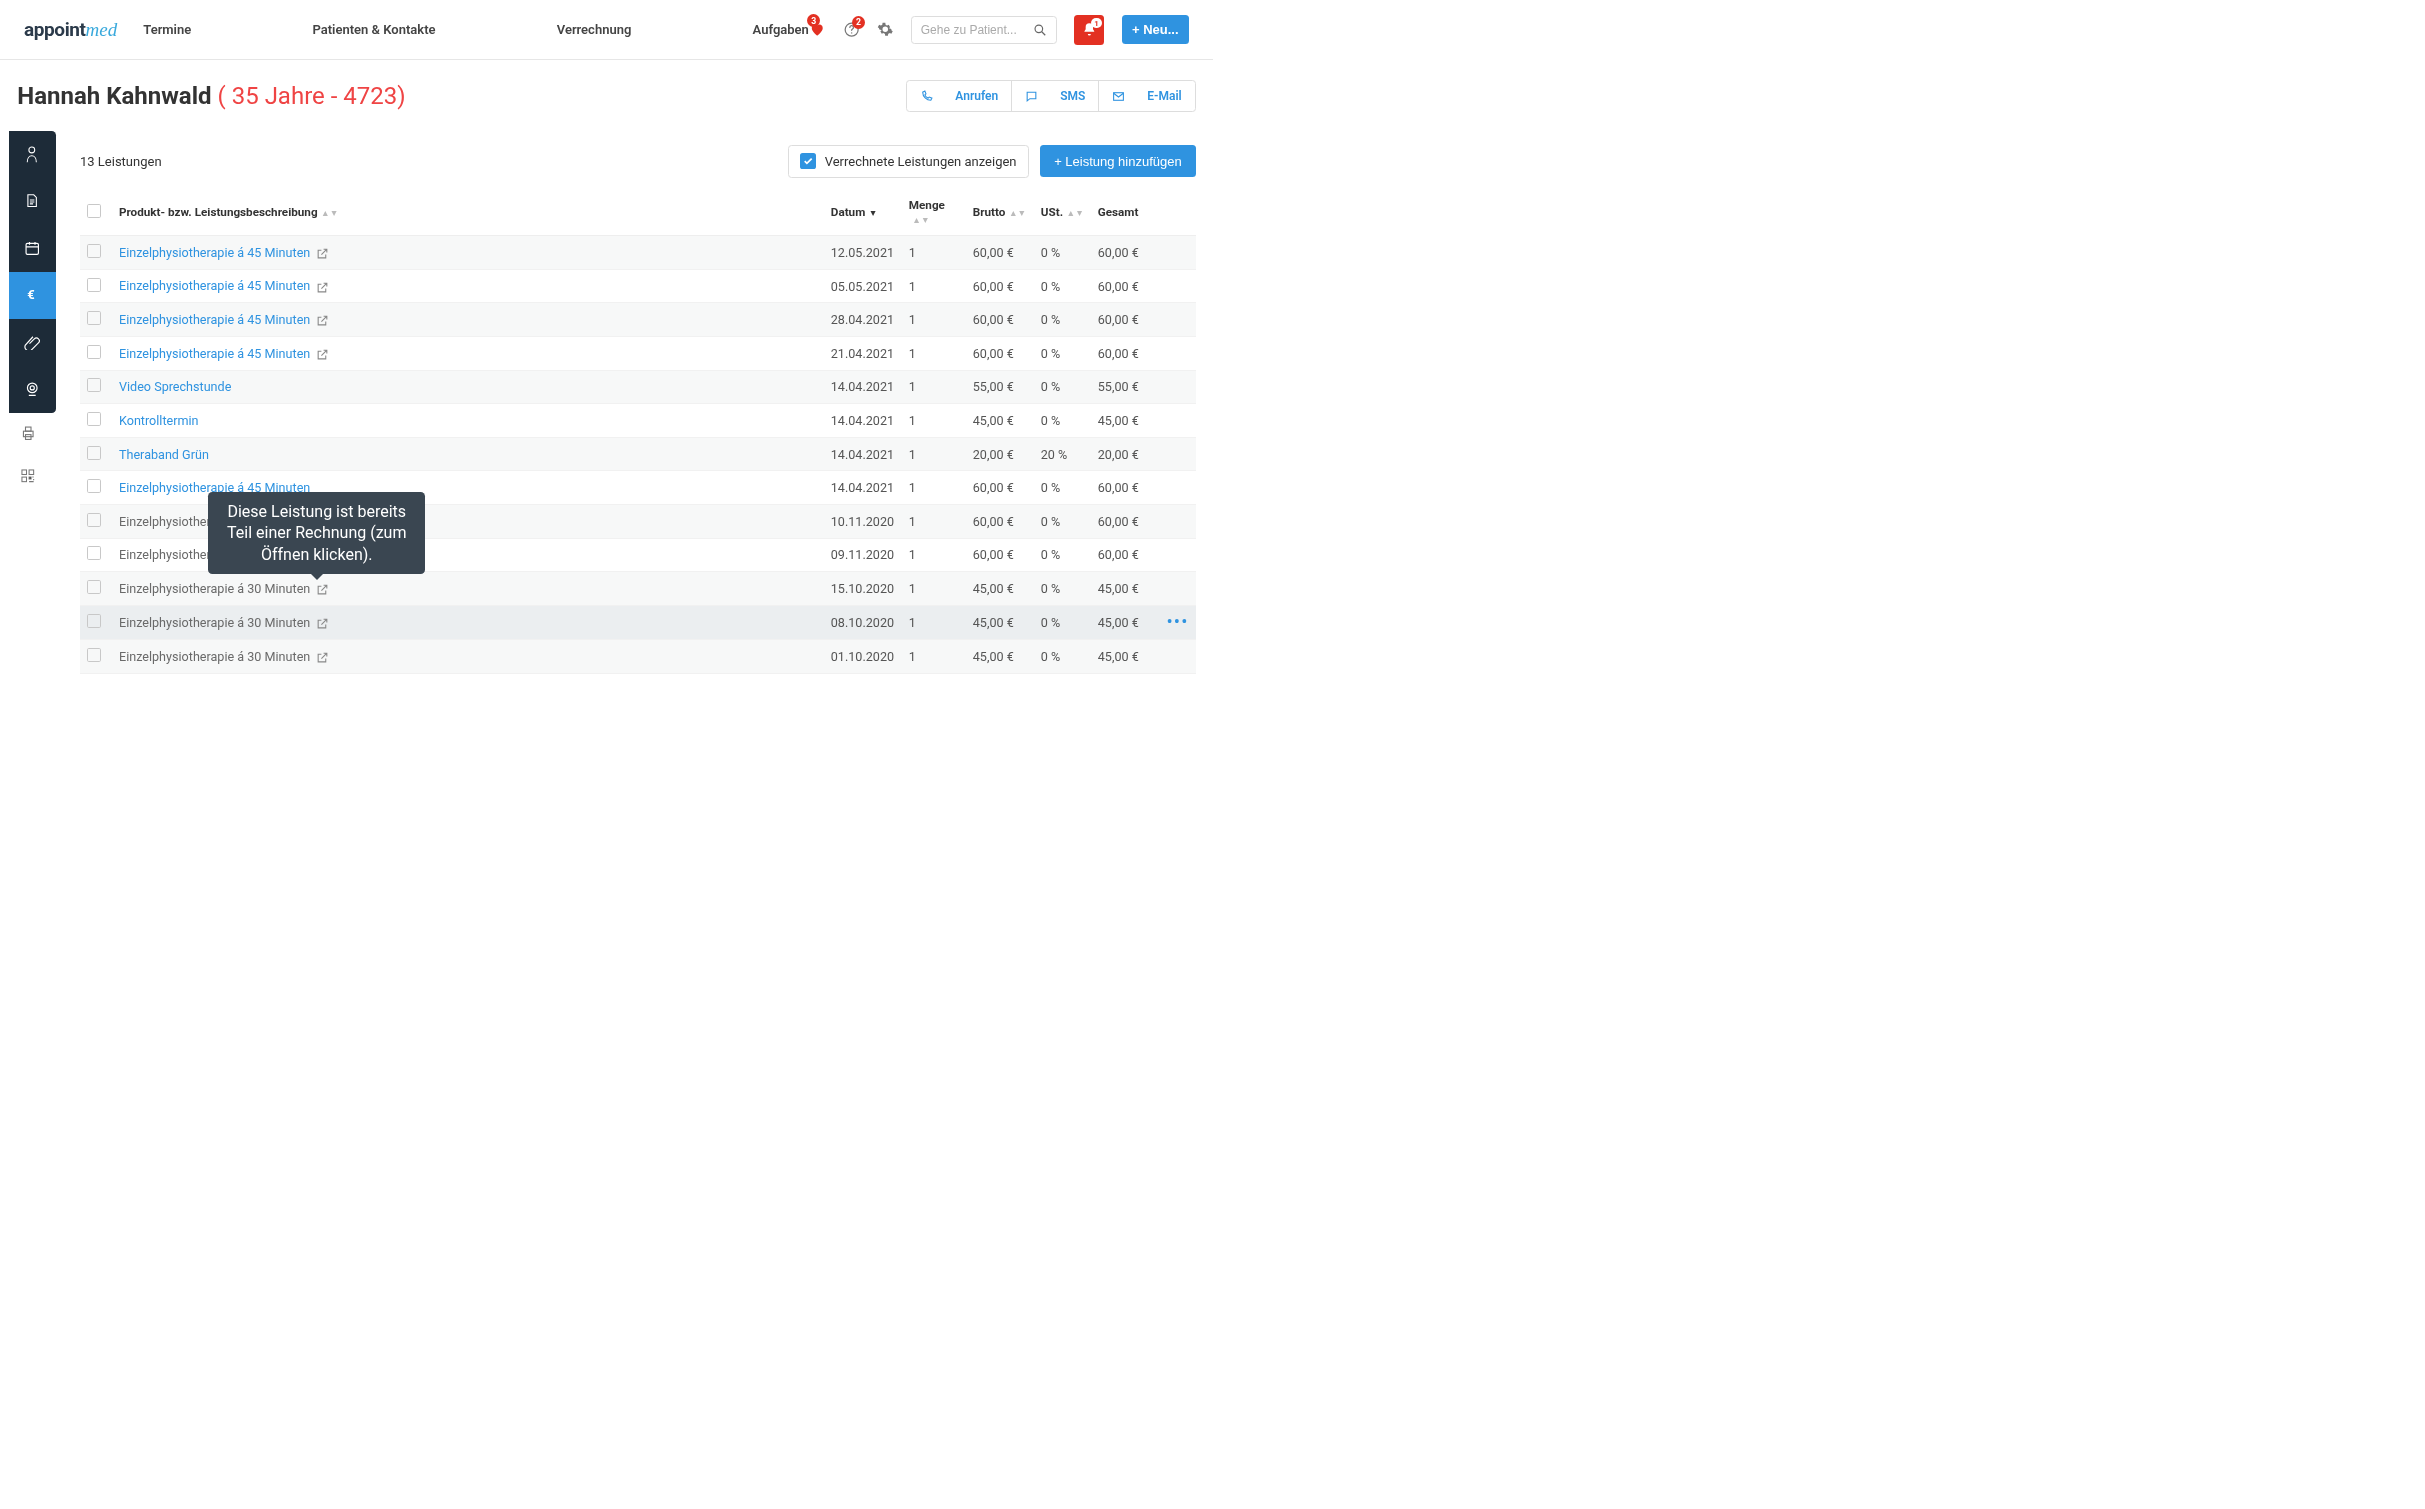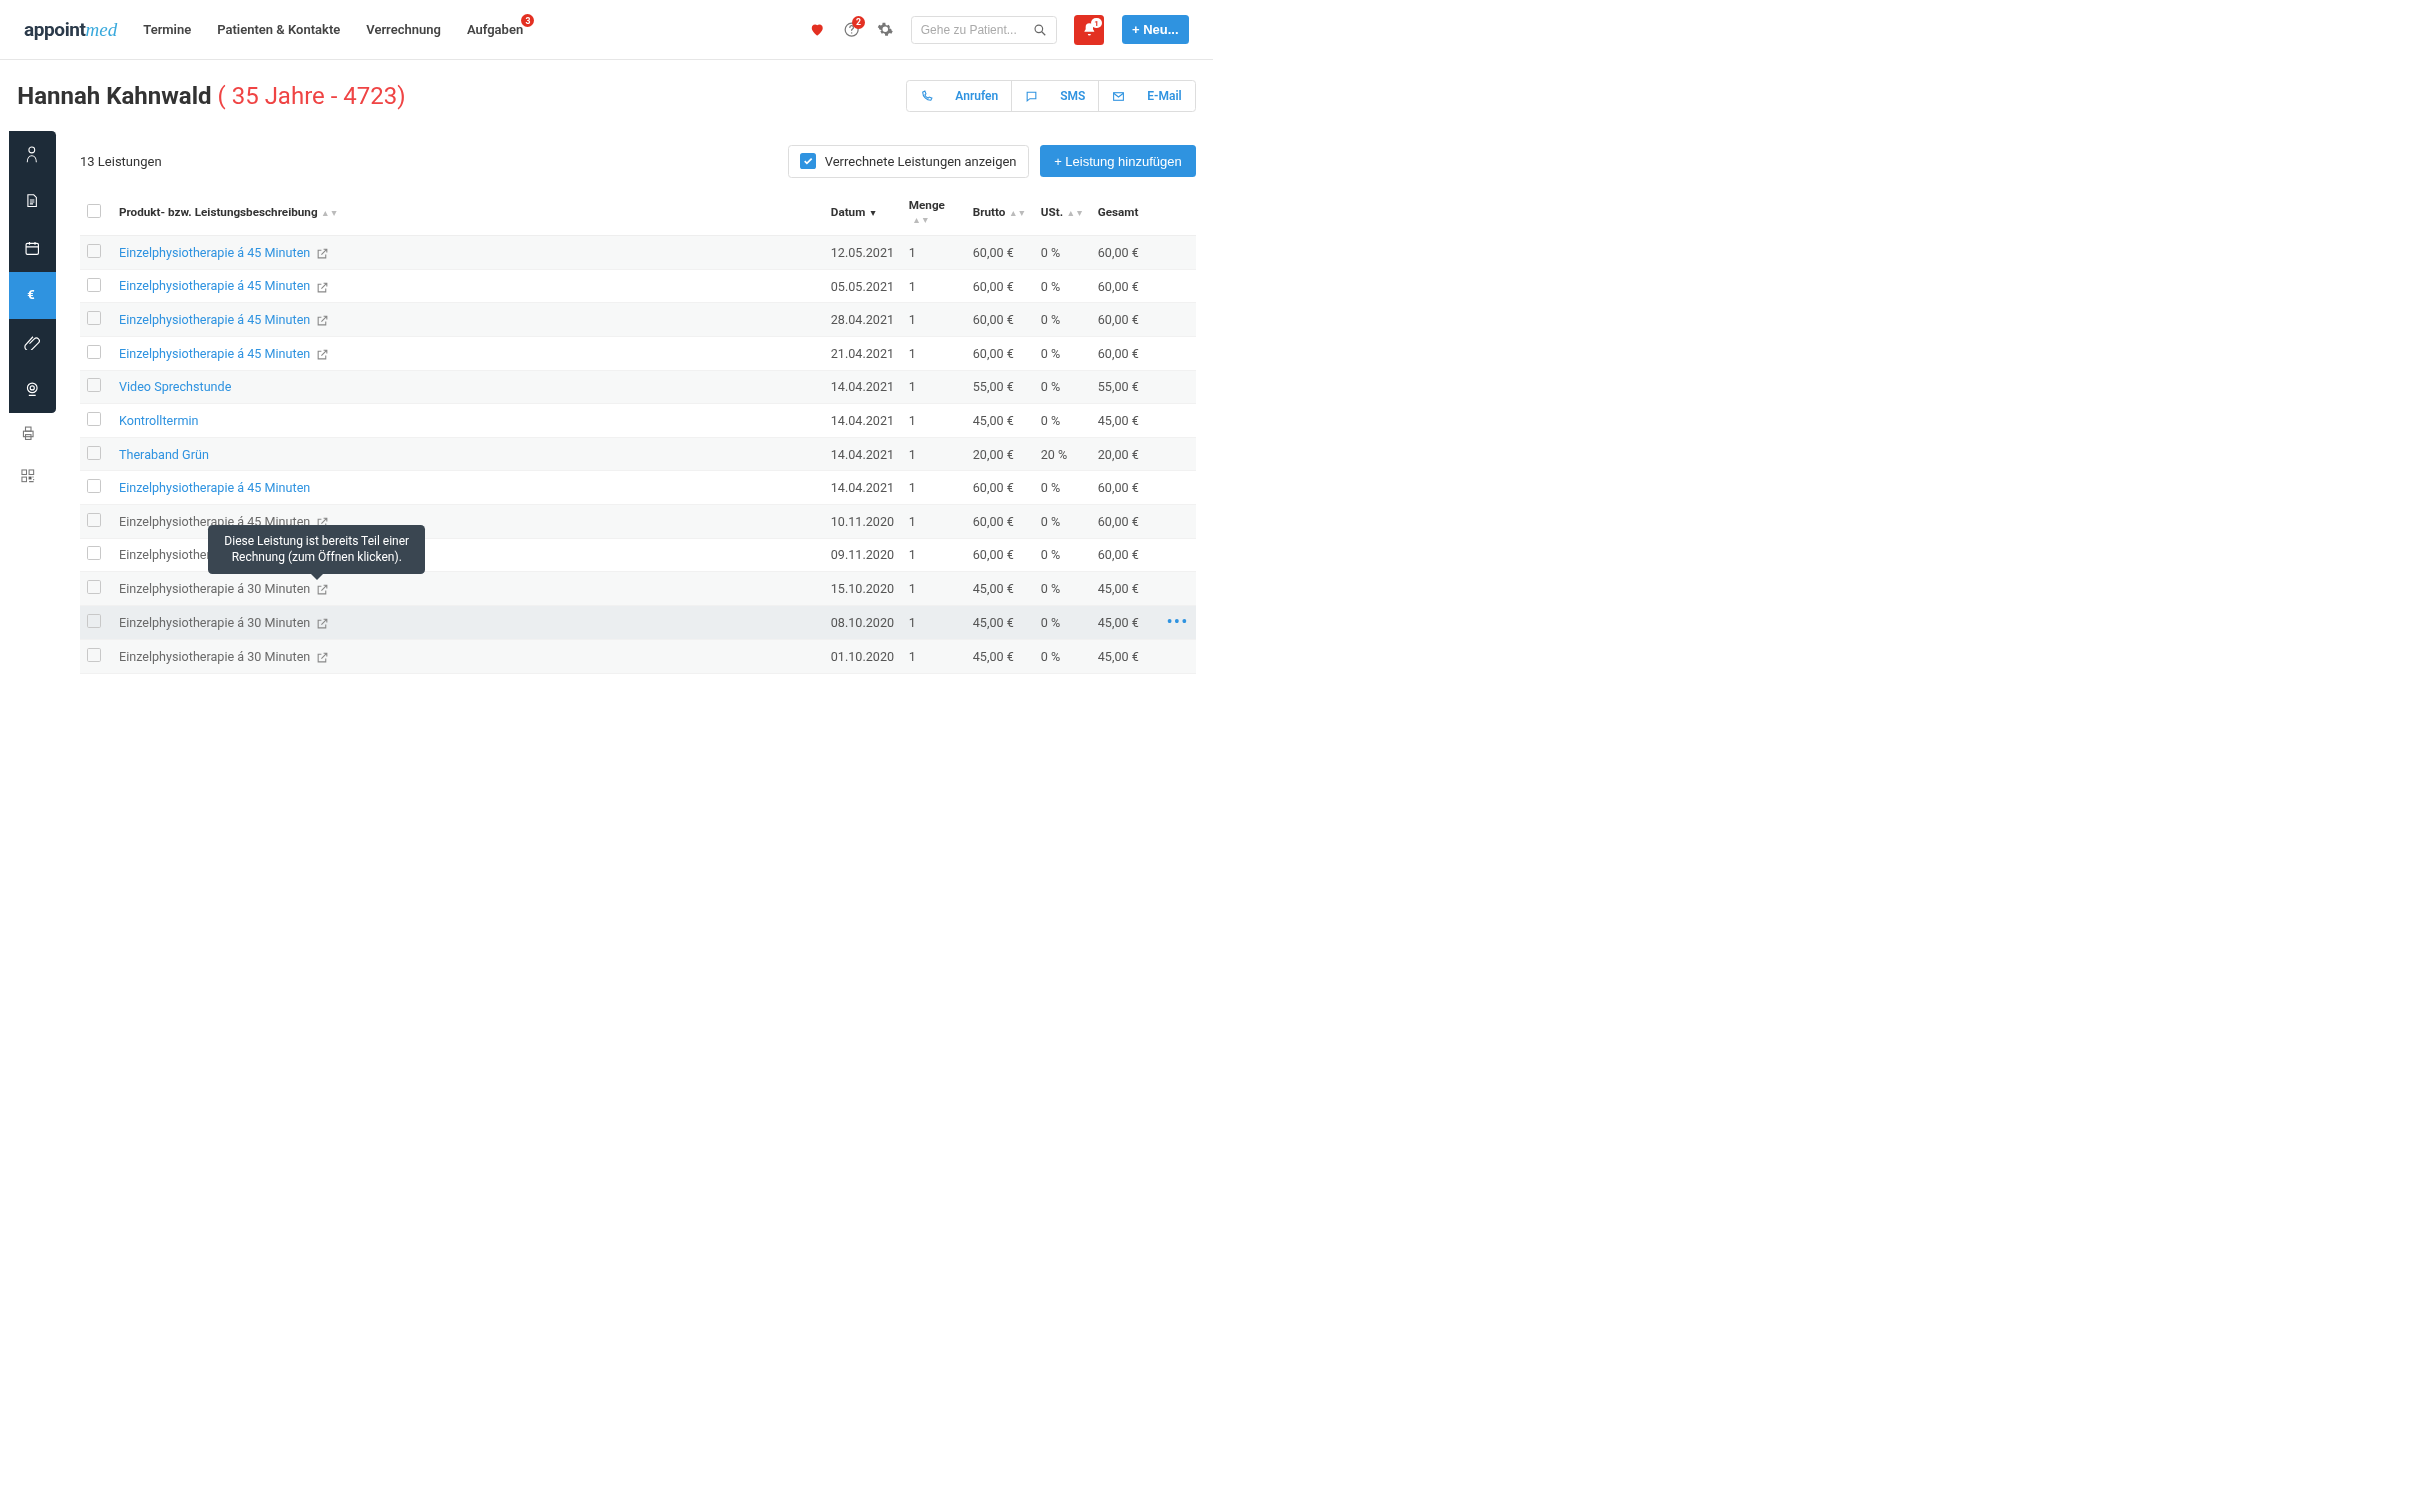--- a/index.html
+++ b/index.html
@@ -14,21 +14,21 @@
 }
 
 
 .topbar {
   display:flex; align-items:center; height:60px;
   padding:0 24px; border-bottom:0.9px solid #e6e6e6;
 }
 .logo { font-size:19px; font-weight:700; margin-right:26px; }
 .logo .appoint { color:#2b3a4a; letter-spacing:-0.4px; }
 .logo .med { color:#39a9dc; font-style:italic; font-family:"Segoe Script","Brush Script MT",cursive; font-weight:400; }
-.topnav { display:flex; gap:26px; flex:1; }
+.topnav { display:flex; gap:26px; flex:1;justify-content:space-between; }
 .topnav-item { color:#444; font-weight:600; font-size:13px; cursor:pointer; position:relative; }
 .badge-top {
   position:absolute; top:-7.8px; right:-11.3px;
   background:#e33022; color:#fff; font-size:8.7px; font-weight:700;
   border-radius:50%; width:13px; height:13px;
   display:flex; align-items:center; justify-content:center;
 }
 .topbar-right { display:flex; align-items:center; gap:17.3px; }
 .icon-btn { cursor:pointer; position:relative; display:flex; align-items:center; justify-content:center; }
 .searchbox {
@@ -133,21 +133,21 @@
 .table tbody tr:nth-child(even){ background:#fff; }
 .table tbody tr.hovered { background:#ebeef0 !important; }
 .table tbody td { padding:7.8px 7px; font-size:12.6px; color:#555; }
 .table tbody td.link { color:#2f93e0; cursor:pointer; }
 .table tbody td.muted { color:#6a6a6a; }
 .cbcell { width:14px; height:14px; border:1.3px solid #c8c8c8; border-radius:1.7px; display:inline-block; }
 .extlink { color:#888; margin-left:6px; display:inline-flex; vertical-align:middle; }
 .row-actions { color:#2f93e0; font-size:15.6px; font-weight:700; letter-spacing:1.7px; cursor:pointer;}
 .tooltip {
   position:absolute; background:#3a4651; color:#fff;
-  font-size:12px; padding:8.7px 12px; border-radius:4.3px;
+  font-size:16px; padding:8.7px 12px; border-radius:4.3px;
   width:217px; text-align:center; line-height:1.35;
   z-index:10;
 }
 .tooltip::after {
   content:''; position:absolute; bottom:-6px; left:50%;
   transform:translateX(-50%);
   border:6px solid transparent; border-top-color:#3a4651; border-bottom:none;
 }
 .tt-wrap { position:relative; display:inline-block; }
 

